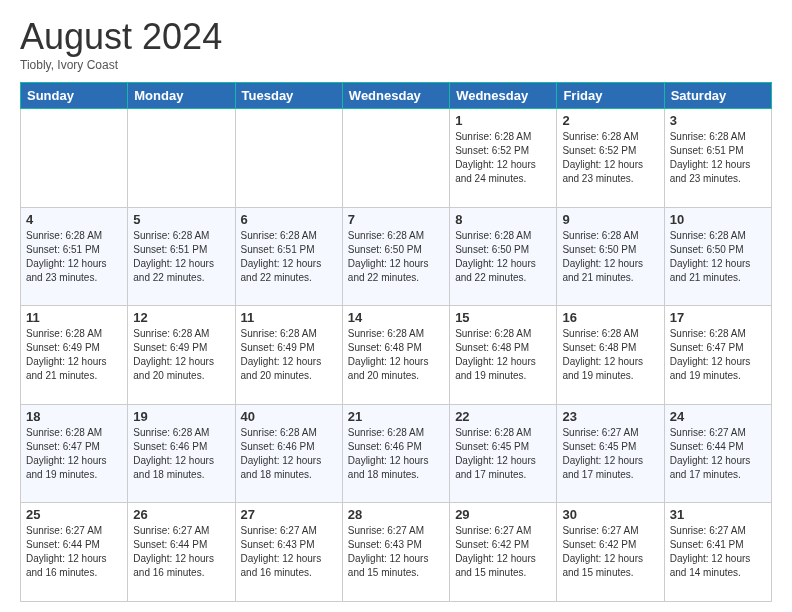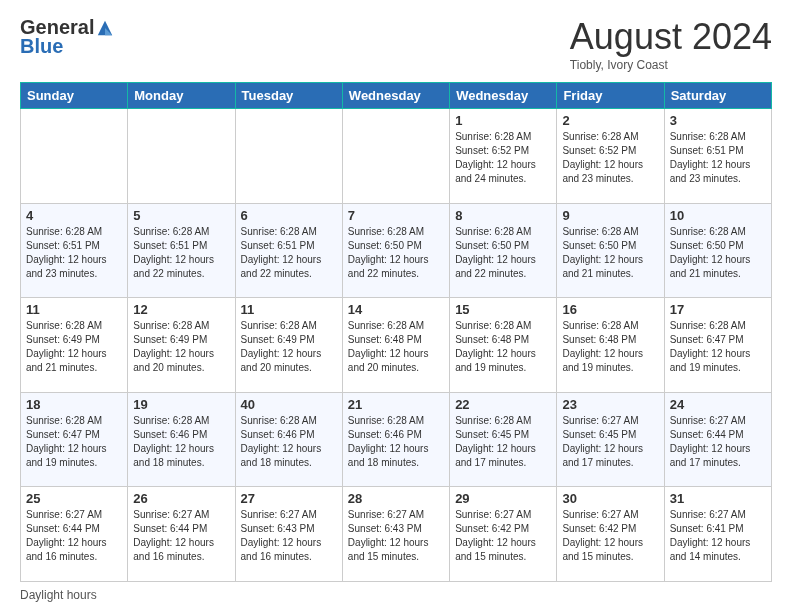--- a/index.html
+++ b/index.html
@@ -99,32 +99,20 @@
       font-size: 12px;
       color: #555;
       text-align: left;
     }
   </style>
 </head>
 <body>
 
 <div class="page">
   <div class="header">
-    <div class="logo">
-      <div class="logo-text">
-        <span class="logo-general">General</span>
-        <svg class="logo-icon" viewBox="0 0 20 20">
-          <polygon points="2,18 10,2 18,18" fill="#2a6db5"></polygon>
-          <polygon points="10,10 18,18 10,18" fill="#5b9bd5"></polygon>
-        </svg>
-      </div>
-      <div style="margin-top:-4px;">
-        <span class="logo-blue" style="font-size:20px;font-weight:bold;">Blue</span>
-      </div>
-    </div>
     <div class="title-area">
       <div class="month-title">August 2024</div>
       <div class="location">Tiobly, Ivory Coast</div>
     </div>
   </div>
 
   <table class="calendar">
     <thead>
       <tr>
       <th>Sunday</th>
@@ -364,16 +352,13 @@
             <span class="day-num">31</span>
             <div class="day-info" style="white-space: pre-line;">Sunrise: 6:27 AM
 Sunset: 6:41 PM
 Daylight: 12 hours
 and 14 minutes.</div>
           </td>
         </tr>
       </tbody>
   </table>
 
-  <div class="footer">
-    <span>Daylight hours</span>
-  </div>
 </div>
 
 </body></html>

